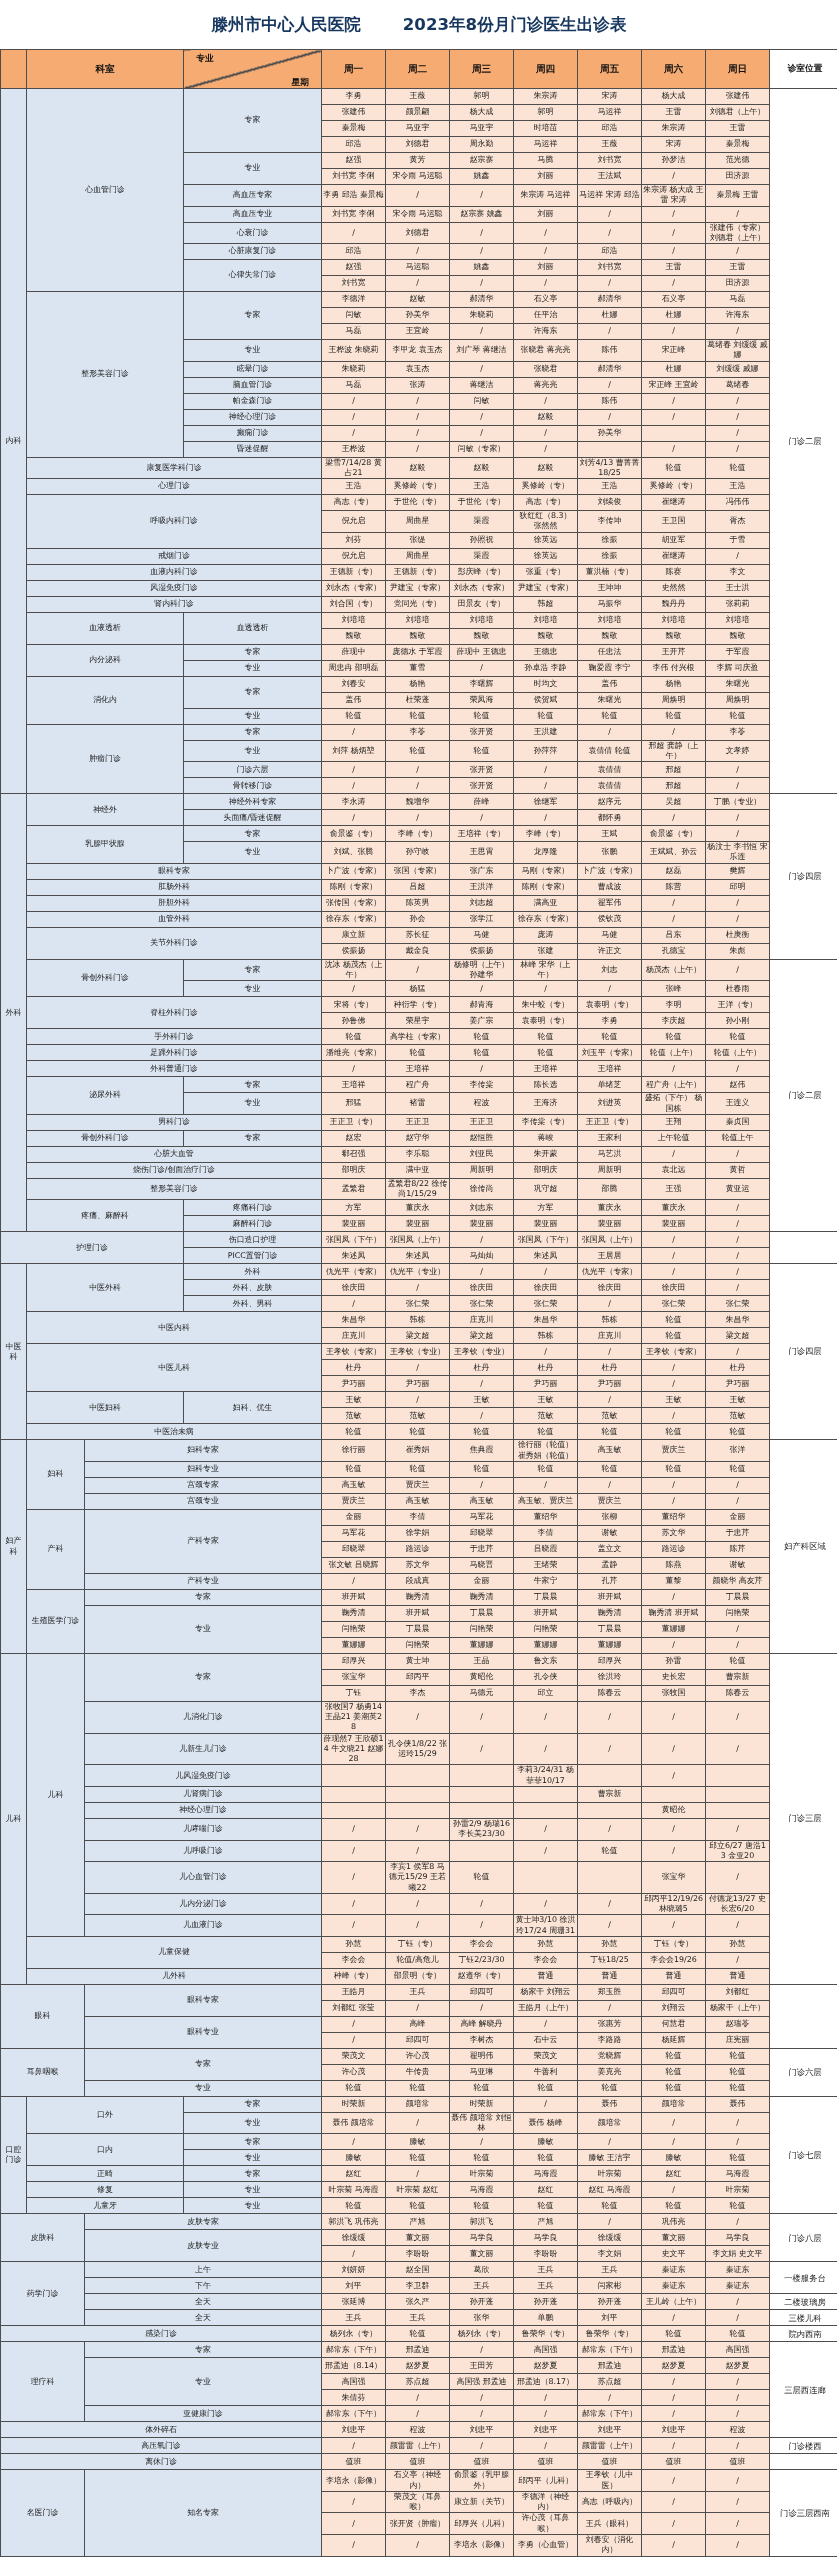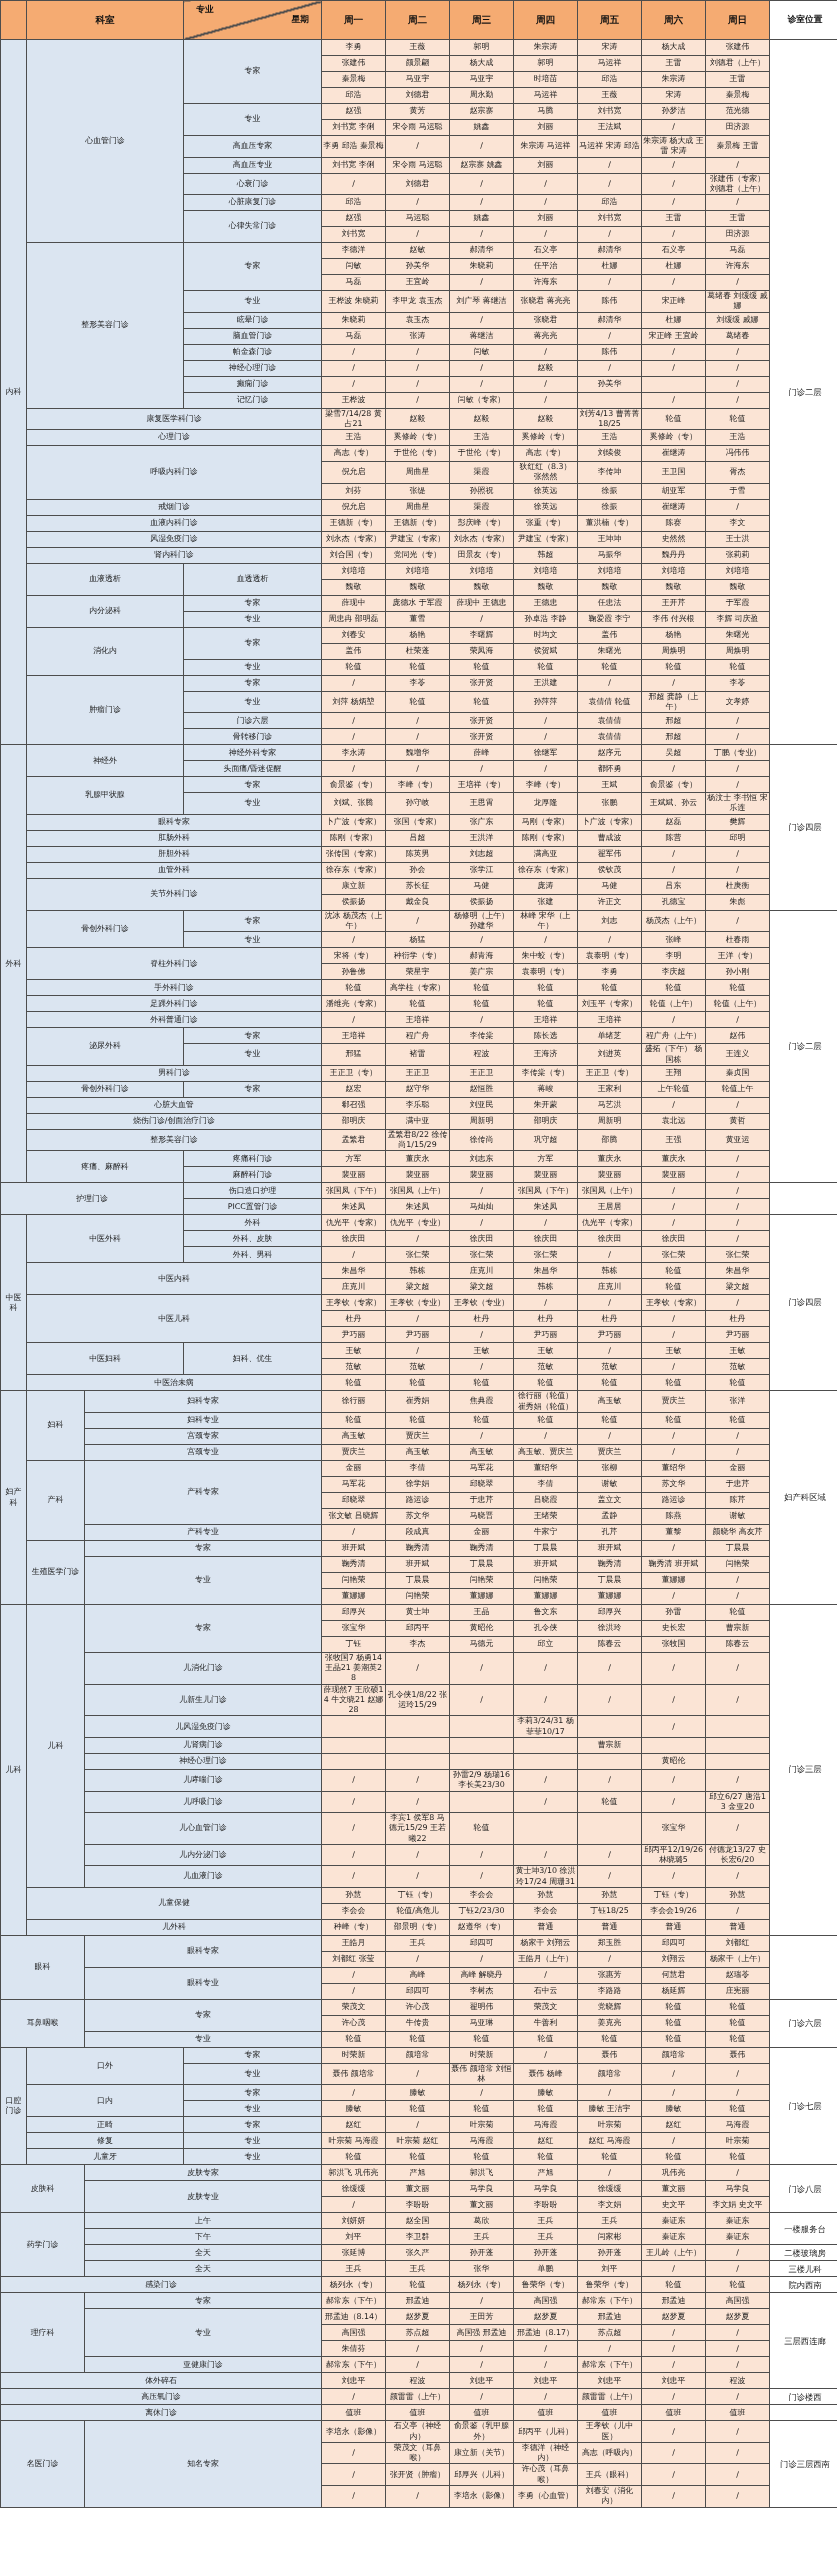--- a/index.html
+++ b/index.html
@@ -16,26 +16,30 @@
   thead th{background:#f5ab72;height:38px;font-size:9.6px;font-weight:bold;color:#111;}
   thead th.loch{background:#ffffff;font-size:8.7px;}
   td{height:15px;}
   td.lbl{background:#dbe5f1;font-size:7.9px;}
   td.day{background:#fbe4d5;}
   td.loc{background:#ffffff;font-size:8.3px;}
   tr.sec td{border-top:1.7px solid #2b2b2b;}
   th.diag{position:relative;padding:0;
     background-image:linear-gradient(to bottom right,transparent 48.5%,#4d4d4d 48.5%,#4d4d4d 51.5%,transparent 51.5%);}
   th.diag .dt{position:absolute;top:2.6px;left:12.2px;font-size:8.7px;}
-  th.diag .db{position:absolute;bottom:14px;right:12.2px;font-size:8.7px;}
+  th.diag .db{position:absolute;bottom:0;right:12.2px;font-size:8.7px;}
 </style>
 </head>
 <body>
 
 <div class="page">
+  <div class="titlebar">
+    <span class="t1">滕州市中心人民医院</span>
+    <span class="t2">2023年8份月门诊医生出诊表</span>
+  </div>
   <table>
     <colgroup>
       <col class="c0">
         <col class="c1">
         <col class="c2">
         <col class="c3">
       <col class="cd">
         <col class="cd">
         <col class="cd">
         <col class="cd">
@@ -266,21 +270,21 @@
           <td class="lbl">癫痫门诊</td>
           <td class="day">/</td>
           <td class="day">/</td>
           <td class="day">/</td>
           <td class="day">/</td>
           <td class="day">孙美华</td>
           <td class="day"></td>
           <td class="day">/</td>
         </tr>
         <tr>
-          <td class="lbl">记忆门诊</td>
+          <td class="lbl">昏迷促醒</td>
           <td class="day">王桦波</td>
           <td class="day">/</td>
           <td class="day">闫敏（专家）</td>
           <td class="day">/</td>
           <td class="day"></td>
           <td class="day">/</td>
           <td class="day">/</td>
         </tr>
         <tr>
           <td class="lbl" colspan="3">康复医学科门诊</td>

